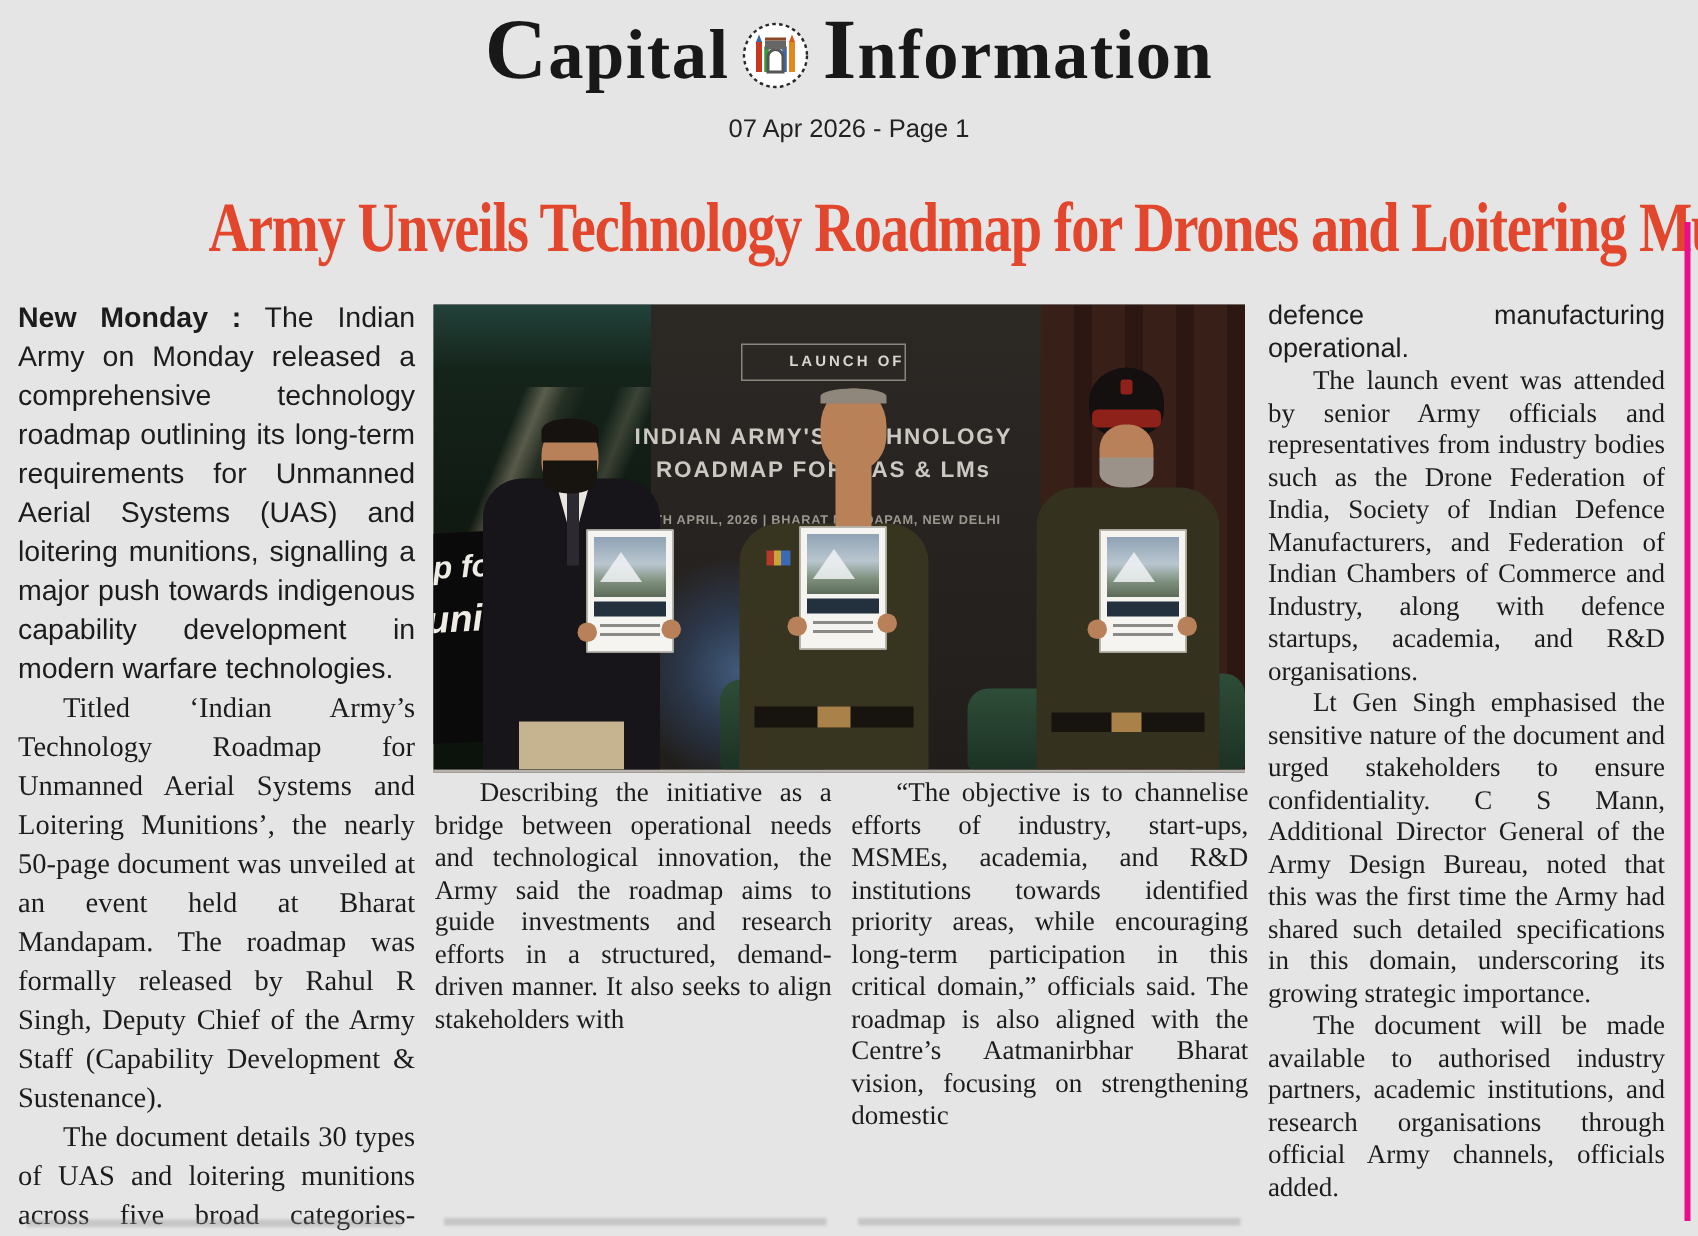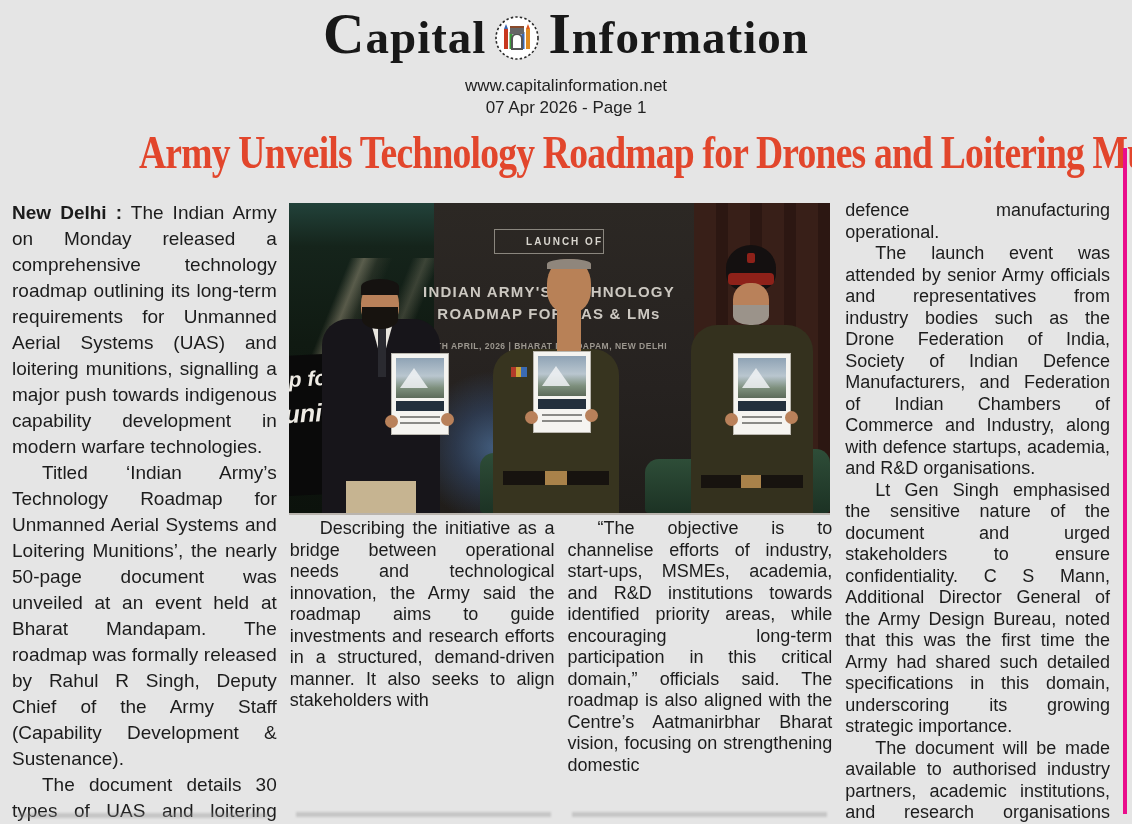--- a/index.html
+++ b/index.html
@@ -21,21 +21,21 @@
             font-weight:700;font-size:47px;letter-spacing:-1px;white-space:nowrap;
             transform:scaleX(0.80);transform-origin:center;line-height:64px;}
 
   
   .cols{position:absolute;left:12px;top:200px;width:1098px;display:flex;gap:13px;}
   .col{flex:1;min-width:0;}
   .byline{font-weight:700;font-size:19px;text-align:center;margin:2px 0 1px 0;}
   .col1 .para{font-size:19px;line-height:26px;}
   .colsm .para{font-size:18px;line-height:21.5px;}
   .para{text-align:justify;margin:0;}
-  .para.indent{text-indent:30px;}
+  .para.indent{text-indent:30px;font-family:Liberation Serif, serif;}
   .lead{font-weight:700;}
   .photo-spacer{height:318px;}
 
   
   .photo{position:absolute;left:289px;top:203px;width:541px;height:310px;overflow:hidden;
          background:#292420;border-bottom:2px solid #b9b4ae;}
   .ph-left{position:absolute;left:0;top:0;width:145px;height:310px;
            background:linear-gradient(180deg,#22423a 0%,#15241b 14%,#101a12 45%,#0c120c 100%);}
   .ph-ridge{position:absolute;left:-20px;top:55px;width:190px;height:120px;
             background:linear-gradient(112deg,transparent 34%,rgba(205,190,160,.38) 40%,rgba(120,110,90,.18) 46%,transparent 52%,transparent 60%,rgba(205,190,160,.22) 66%,transparent 72%);}
@@ -101,32 +101,31 @@
           <rect x="34" y="16" width="4" height="20" fill="#e08a1e"></rect>
           <polygon points="34,16 38,16 36,11" fill="#e0571e"></polygon>
           <rect x="17.5" y="19" width="3" height="17" fill="#3a9a3a"></rect>
           <rect x="29.5" y="19" width="3" height="17" fill="#3a66b0"></rect>
           <path d="M20 36 V26 a5 5 0 0 1 10 0 V36 Z" fill="none" stroke="#555" stroke-width="2"></path>
           <rect x="18" y="15" width="14" height="6" fill="#666"></rect>
           <rect x="18" y="13" width="14" height="2" fill="#8a4a2a"></rect>
         </svg>
       </span><span class="mast-word">Information</span>
     </div>
-    <div class="mast-sub">www.capitalinformation.net</div>
     <div class="mast-sub">07 Apr 2026 - Page 1</div>
   </div>
 
   <div class="headline-wrap">
     <div class="headline" style="color:#e2462c">Army Unveils Technology Roadmap for Drones and Loitering Munitions</div>
   </div>
 
   <div class="cols">
 
     <div class="col col1">
-      <p class="para"><span class="lead">New Delhi :</span><span> The Indian Army on Monday released a comprehensive technology roadmap outlining its long-term requirements for Unmanned Aerial Systems (UAS) and loitering munitions, signalling a major push towards indigenous capability development in modern warfare technologies.</span></p>
+      <p class="para"><span class="lead">New Monday :</span><span> The Indian Army on Monday released a comprehensive technology roadmap outlining its long-term requirements for Unmanned Aerial Systems (UAS) and loitering munitions, signalling a major push towards indigenous capability development in modern warfare technologies.</span></p>
       <p class="para indent">Titled ‘Indian Army’s Technology Roadmap for Unmanned Aerial Systems and Loitering Munitions’, the nearly 50-page document was unveiled at an event held at Bharat Mandapam. The roadmap was formally released by Rahul R Singh, Deputy Chief of the Army Staff (Capability Development &amp; Sustenance).</p>
       <p class="para indent">The document details 30 types of UAS and loitering munitions across five broad categories-surveillance, loitering munitions, air defence roles, special operations, and logistics-translating into nearly 80 vari-</p>
     </div>
 
     <div class="col colsm">
       <div class="photo-spacer"></div>
       <p class="para indent">Describing the initiative as a bridge between operational needs and technological innovation, the Army said the roadmap aims to guide investments and research efforts in a structured, demand-driven manner. It also seeks to align stakeholders with</p>
     </div>
 
     <div class="col colsm">

